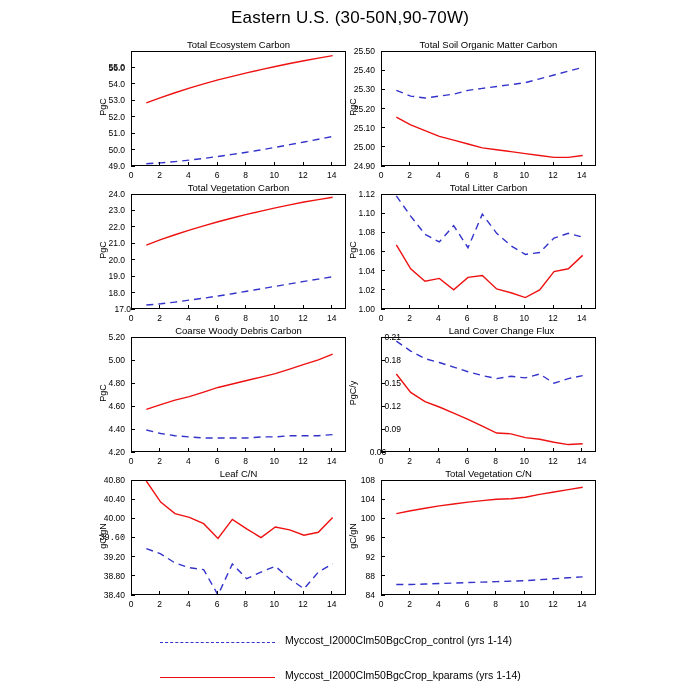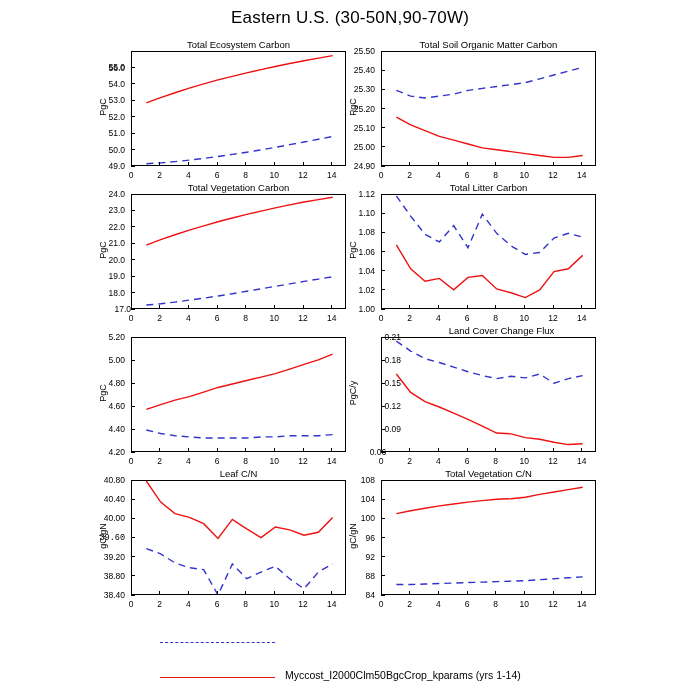--- a/index.html
+++ b/index.html
@@ -235,20 +235,21 @@
       <div class="xtick" style="left: 102.667px; top: 131px; width: 24px;">8</div>
       <div style="position: absolute; left: 114.167px; top: 123px; width: 1px; height: 4px; background: rgb(0, 0, 0);"></div>
       <div class="xtick" style="left: 131.333px; top: 131px; width: 24px;">10</div>
       <div style="position: absolute; left: 142.833px; top: 123px; width: 1px; height: 4px; background: rgb(0, 0, 0);"></div>
       <div class="xtick" style="left: 160px; top: 131px; width: 24px;">12</div>
       <div style="position: absolute; left: 171.5px; top: 123px; width: 1px; height: 4px; background: rgb(0, 0, 0);"></div>
       <div class="xtick" style="left: 188.667px; top: 131px; width: 24px;">14</div>
       <div style="position: absolute; left: 200.167px; top: 123px; width: 1px; height: 4px; background: rgb(0, 0, 0);"></div>
     </div>
     <div class="panel" style="left: 131px; top: 325px; width: 215px; height: 145px;">
+      <div class="panel-title">Coarse Woody Debris Carbon</div>
       <div class="plotbox" style="width: 215px; height: 115px;">
         <svg width="215" height="115">
           <polyline points="14.33,92.00 28.67,95.45 43.00,97.75 57.33,98.90 71.67,100.05 86.00,100.05 100.33,100.05 114.67,100.05 129.00,98.90 143.33,98.90 157.67,97.75 172.00,97.75 186.33,97.75 200.67,96.60" fill="none" stroke="#3333cc" stroke-width="1.4" stroke-dasharray="7,5"></polyline>
           <polyline points="14.33,71.30 28.67,66.70 43.00,62.10 57.33,58.65 71.67,54.05 86.00,49.45 100.33,46.00 114.67,42.55 129.00,39.10 143.33,35.65 157.67,31.05 172.00,26.45 186.33,21.85 200.67,16.10" fill="none" stroke="#ee1111" stroke-width="1.4"></polyline>
         </svg>
       </div>
       <div class="ytick" style="right: 221px; top: 122px; width: 46px;">4.20</div>
       <div style="position: absolute; left: 0px; top: 126.5px; width: 4px; height: 1px; background: rgb(0, 0, 0);"></div>
       <div class="ytick" style="right: 221px; top: 99px; width: 46px;">4.40</div>
       <div style="position: absolute; left: 0px; top: 103.5px; width: 4px; height: 1px; background: rgb(0, 0, 0);"></div>
@@ -394,18 +395,19 @@
       <div class="xtick" style="left: 160px; top: 131px; width: 24px;">12</div>
       <div style="position: absolute; left: 171.5px; top: 123px; width: 1px; height: 4px; background: rgb(0, 0, 0);"></div>
       <div class="xtick" style="left: 188.667px; top: 131px; width: 24px;">14</div>
       <div style="position: absolute; left: 200.167px; top: 123px; width: 1px; height: 4px; background: rgb(0, 0, 0);"></div>
     </div>
   </div>
 
 <div id="legend">
     <div class="legend-row" style="left: 160px; top: 633px; width: 420px;">
       <div class="legend-line" style="border-top: 1.6px dashed rgb(51, 51, 204);"></div>
+      <div class="legend-label">Myccost_I2000Clm50BgcCrop_control (yrs 1-14)</div>
     </div>
     <div class="legend-row" style="left: 160px; top: 668px; width: 420px;">
       <div class="legend-line" style="border-top: 1.6px solid rgb(238, 17, 17);"></div>
       <div class="legend-label">Myccost_I2000Clm50BgcCrop_kparams (yrs 1-14)</div>
     </div>
   </div>
 
 </body></html>

